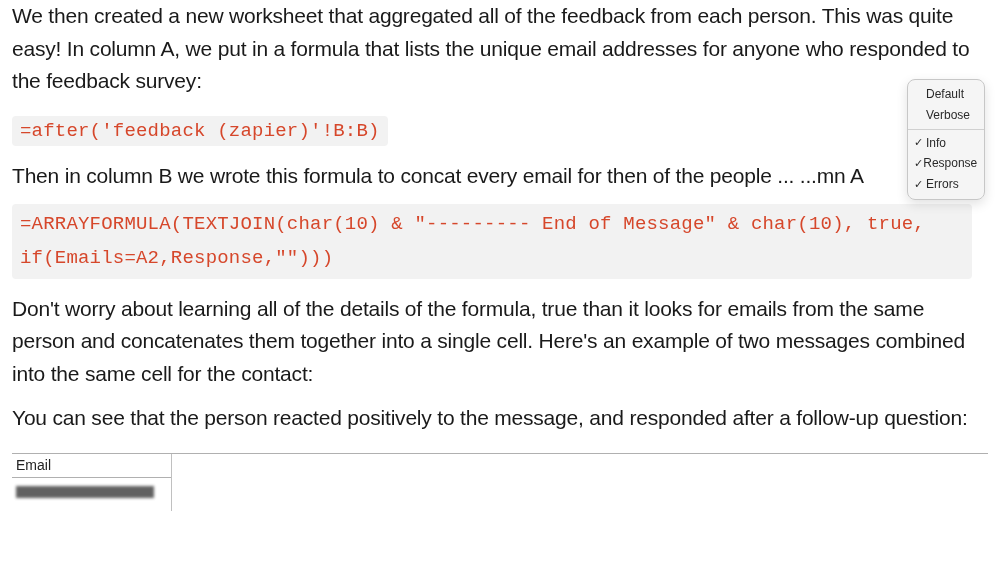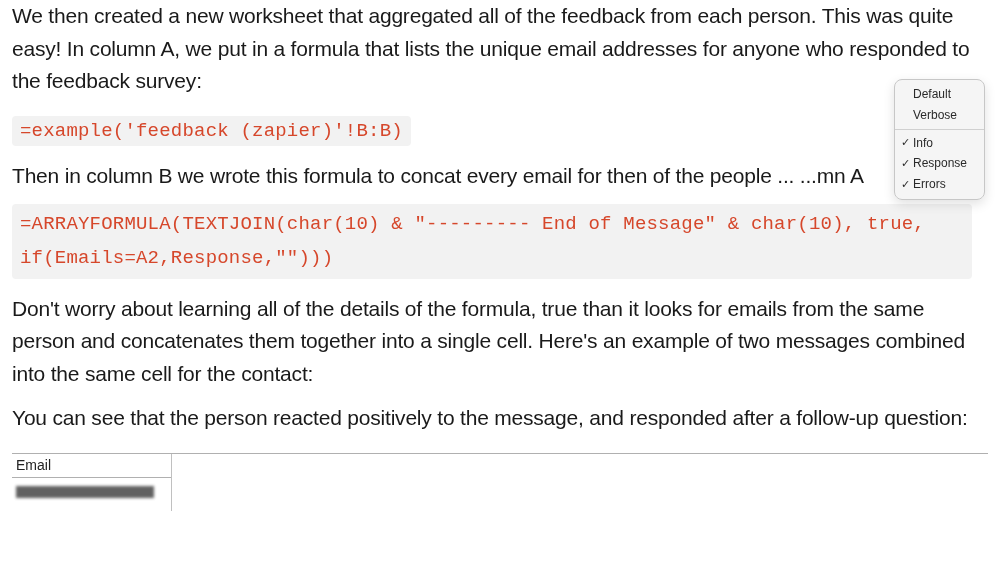--- a/index.html
+++ b/index.html
@@ -41,21 +41,21 @@
       display: block;
       line-height: 1.7;
     }
     .code-line + .code-line { margin-top: 2px; }
 
     
     .menu {
       position: absolute;
       top: 79px;
       right: 15px;
-      width: 91px;
+      width: 78px;
       background: rgba(245,245,245,0.96);
       border: 1px solid #c7c7c7;
       border-radius: 8px;
       box-shadow: 0 4px 12px rgba(0,0,0,0.12);
       padding: 4px 0;
       font-size: 12px;
     }
     .menu-item {
       display: flex;
       align-items: center;
@@ -137,21 +137,21 @@
     }
     .fb-line { display: block; }
     .fb-gap { height: 14px; }
   </style>
 </head>
 <body>
 
 <div class="content">
   <p class="body-text">We then created a new worksheet that aggregated all of the feedback from each person. This was quite easy! In column A, we put in a formula that lists the unique email addresses for anyone who responded to the feedback survey:</p>
 
-  <div class="code-block">=example('feedback (zapier)'!B:B)</div>
+  <div class="code-block">=after('feedback (zapier)'!B:B)</div>
 
   <p class="body-text">Then in column B we wrote this formula to concat every email for then of the people ... ...mn A</p>
 
   <div class="code-block wide">
     <span class="code-line">=ARRAYFORMULA(TEXTJOIN(char(10) &amp; "--------- End of Message" &amp; char(10), true,</span>
     <span class="code-line">if(Emails=A2,Response,"")))</span>
   </div>
 
   <p class="body-text">Don't worry about learning all of the details of the formula, true than it looks for emails from the same person and concatenates them together into a single cell. Here's an example of two messages combined into the same cell for the contact:</p>
 

